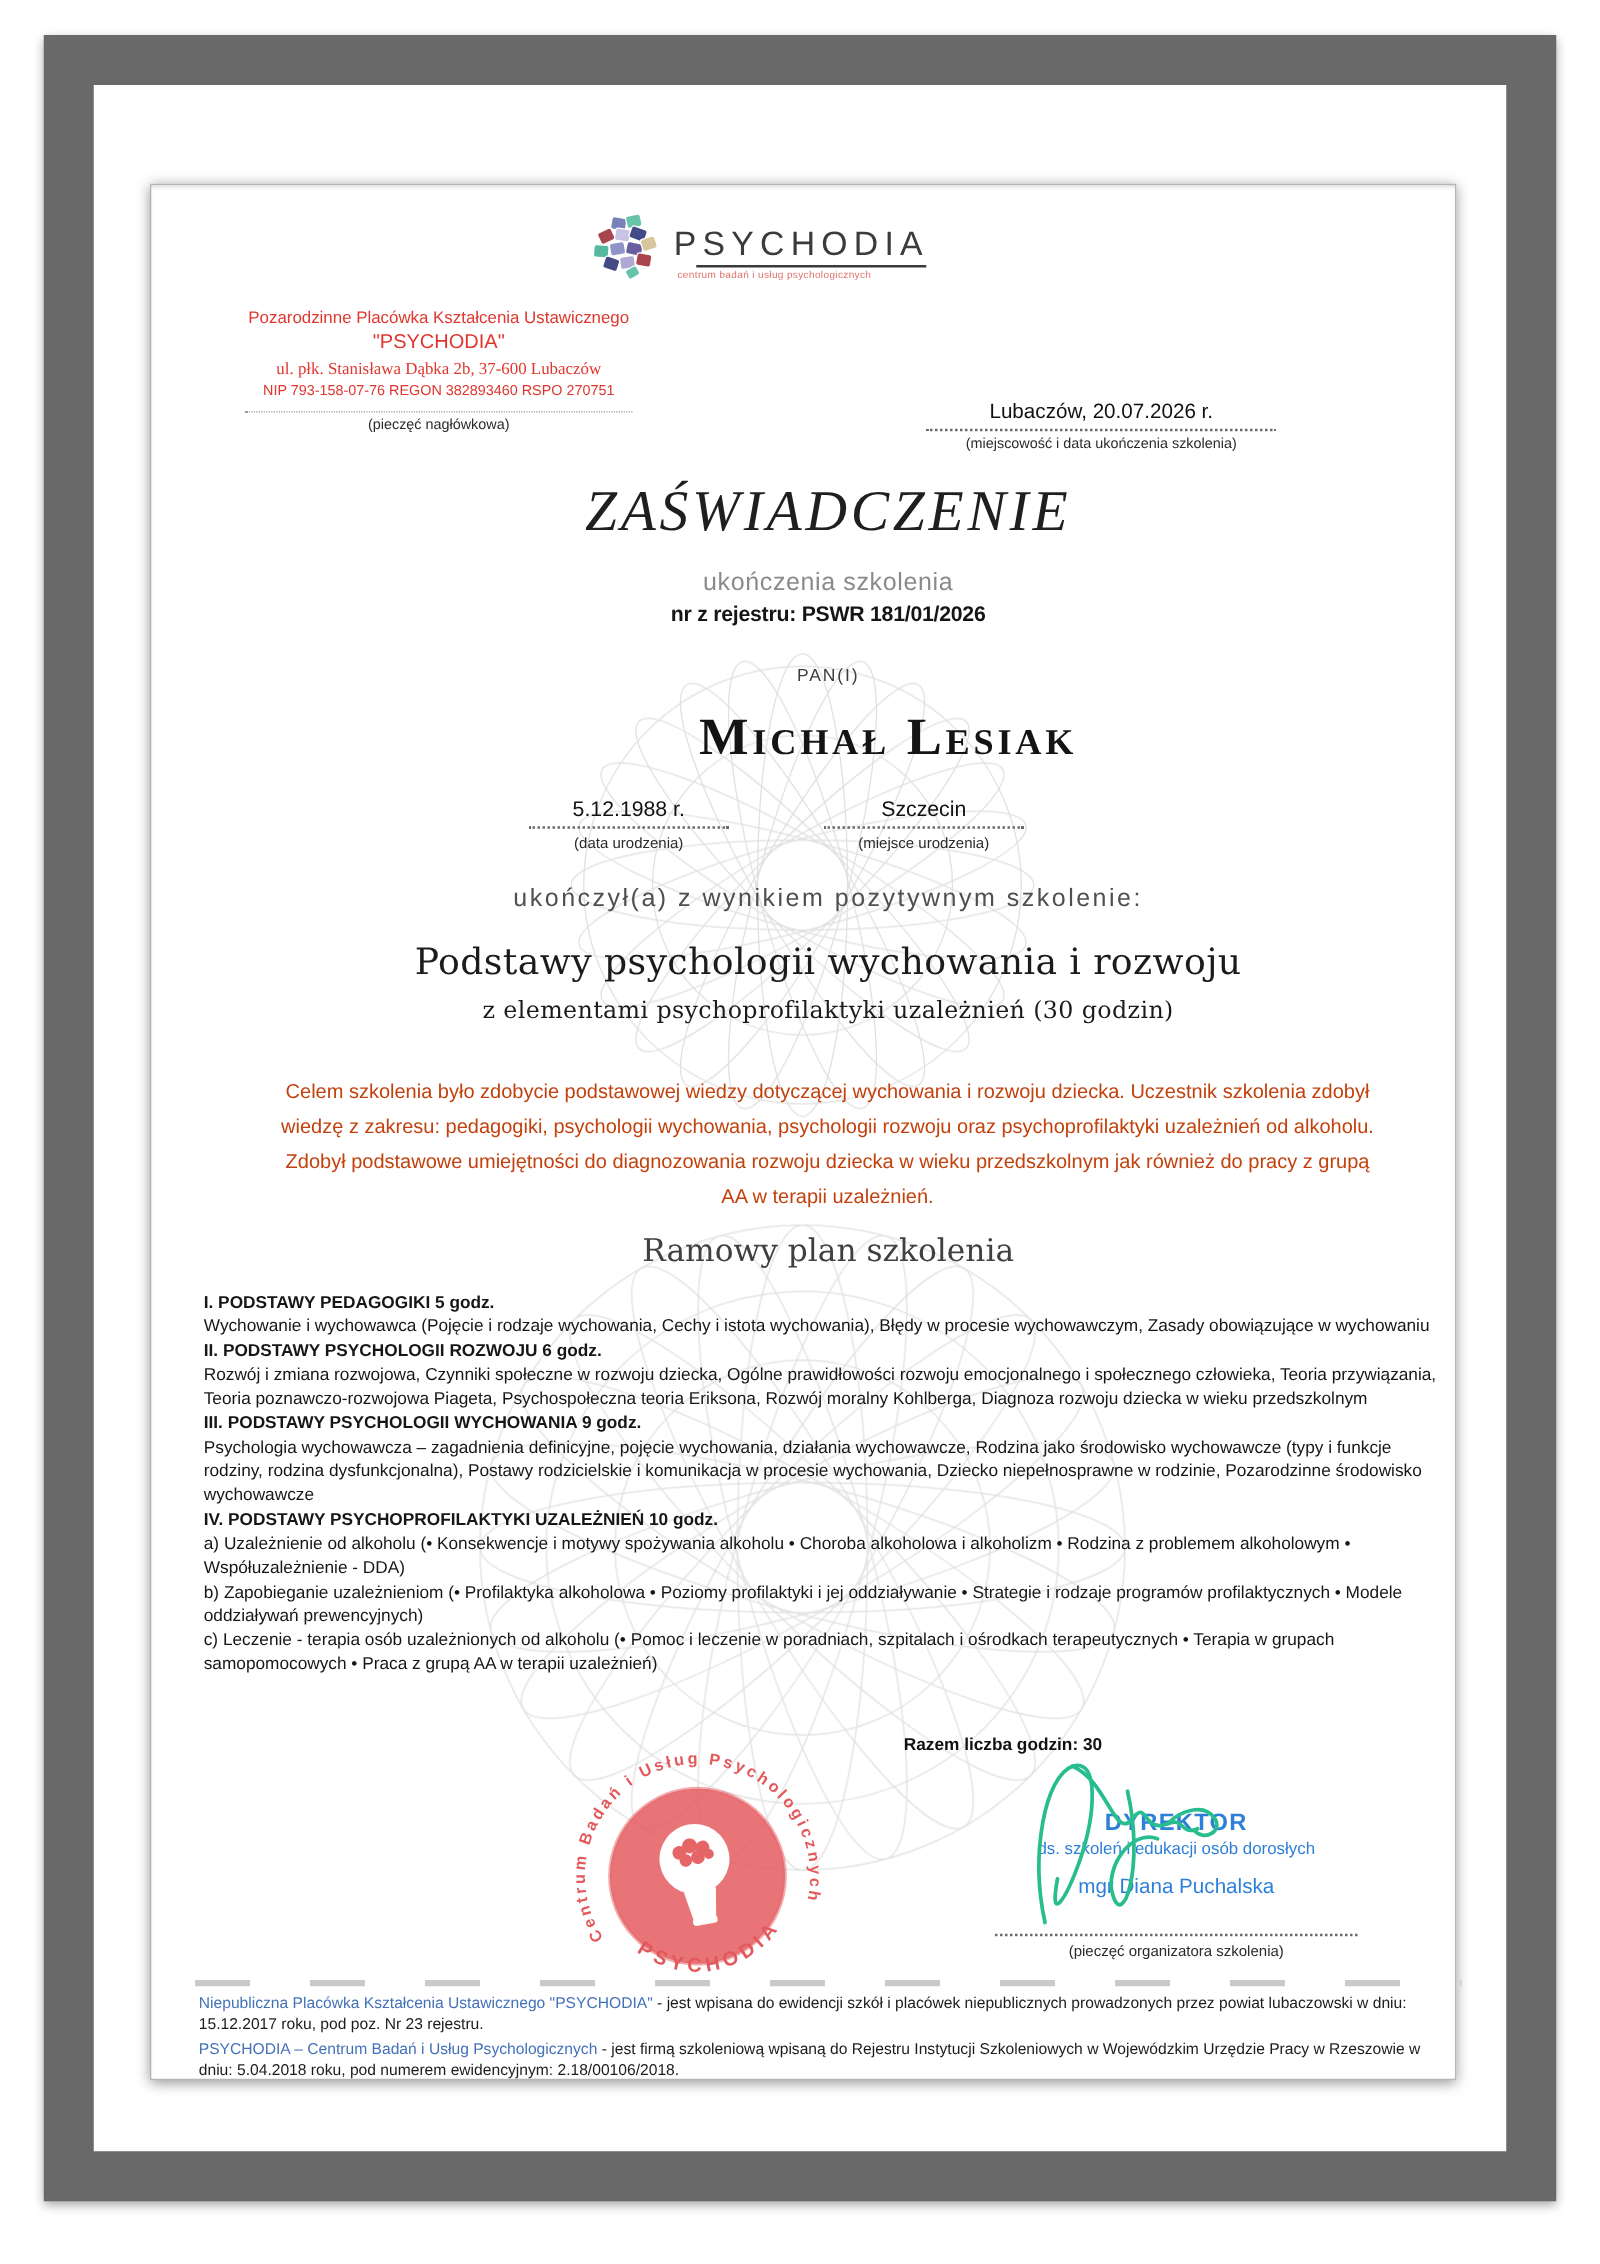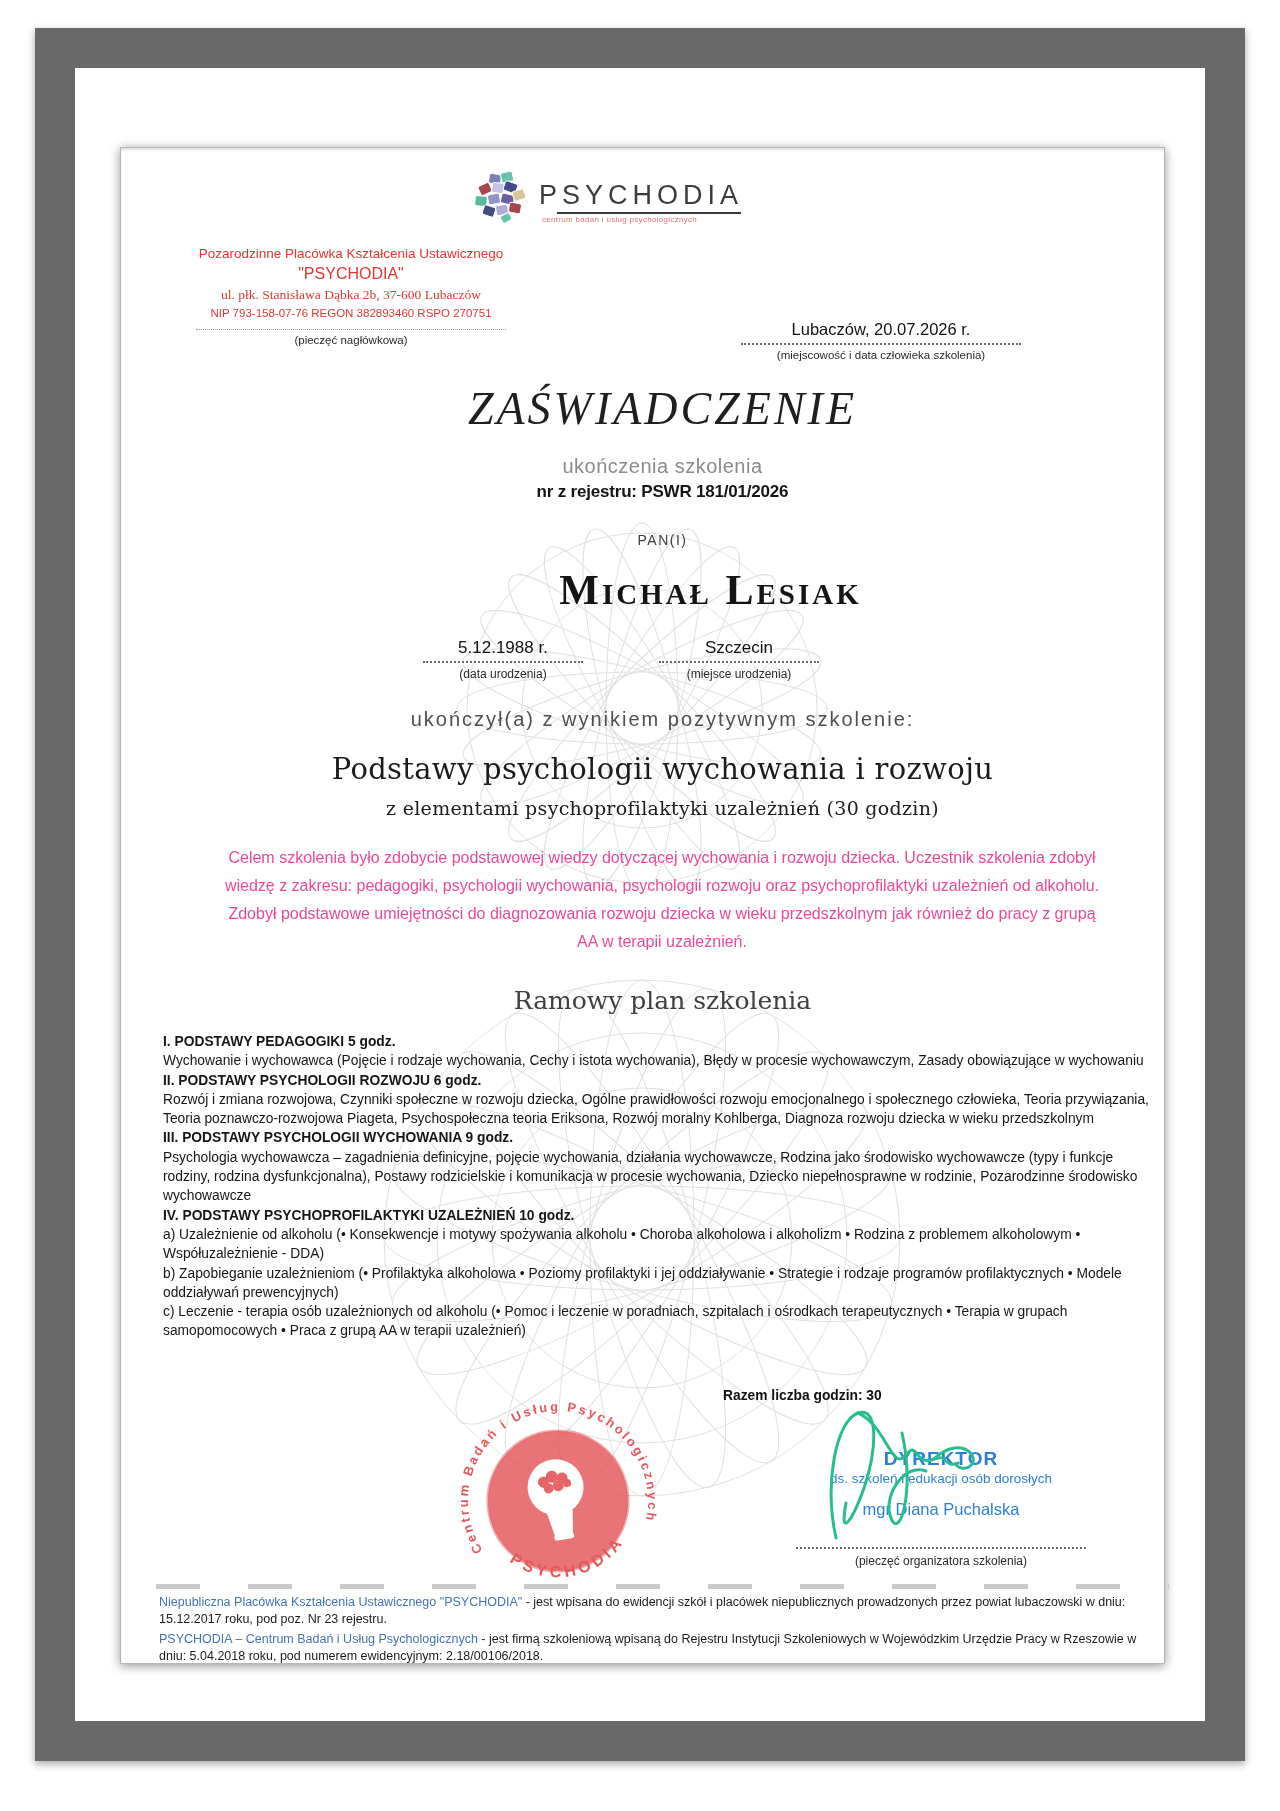--- a/index.html
+++ b/index.html
@@ -37,21 +37,21 @@
   .doc-sub{top:307px;font-size:20px;color:#8a8a8a;letter-spacing:.5px;}
   .registry{top:334px;font-size:17px;font-weight:bold;color:#151515;letter-spacing:-.2px;}
   .honorific{top:384px;font-size:14px;letter-spacing:1.5px;color:#3c3c3c;}
   .name{top:418px;font-family:"Liberation Serif",serif;font-variant:small-caps;font-weight:bold;font-size:42px;letter-spacing:3px;color:#141414;padding-left:48px;}
   .birth{position:absolute;top:490px;width:160px;text-align:center;}
   .birth-val{font-size:17px;color:#111;padding-bottom:3px;border-bottom:2px dotted #6a6a6a;}
   .birth .caption{margin-top:4px;font-size:12px;}
   .completion{top:560px;font-size:20px;letter-spacing:2px;color:#4f4f4f;}
   .course1{top:604px;font-family:"DejaVu Serif",serif;font-size:29px;letter-spacing:.3px;color:#1b1b1b;}
   .course2{top:649px;font-family:"DejaVu Serif",serif;font-size:19px;letter-spacing:.3px;color:#1b1b1b;}
-  .desc{top:696px;left:81px;width:880px;text-align:center;font-size:16px;line-height:28px;color:#ec4899;}
+  .desc{top:712px;left:81px;width:880px;text-align:center;font-size:16px;line-height:28px;color:#c2410c;}
   .plan-title{top:838px;font-family:"DejaVu Serif",serif;font-size:25px;color:#404040;}
   .plan{position:absolute;top:884px;left:22px;width:990px;font-size:13.8px;line-height:19.3px;color:#161616;}
   .plan-heading{font-weight:bold;}
   .total{position:absolute;top:1240px;left:582px;font-size:13.8px;font-weight:bold;color:#111;}
   
   .stamp{position:absolute;left:302px;top:1238px;width:230px;height:230px;z-index:2;opacity:.92;}
   .sig-scribble{position:absolute;left:665px;top:1255px;width:215px;height:145px;z-index:3;}
   .sig-block{position:absolute;left:600px;top:1300px;width:400px;text-align:center;z-index:2;}
   .sig-title{font-size:19px;font-weight:bold;color:#2d7fd8;letter-spacing:1px;}
   .sig-sub{font-size:13.5px;color:#2d7fd8;margin-top:1px;}
@@ -140,21 +140,21 @@
           <div class="inst-l1">Pozarodzinne Placówka Kształcenia Ustawicznego</div>
           <div class="inst-l2">"PSYCHODIA"</div>
           <div class="inst-l3">ul. płk. Stanisława Dąbka 2b, 37-600 Lubaczów</div>
           <div class="inst-l4">NIP 793-158-07-76 REGON 382893460 RSPO 270751</div>
           <div class="inst-dots"></div>
           <div class="caption">(pieczęć nagłówkowa)</div>
         </div>
 
         <div class="place-date">
           <div class="pd-value">Lubaczów, 20.07.2026 r.</div>
-          <div class="caption">(miejscowość i data człowieka szkolenia)</div>
+          <div class="caption">(miejscowość i data ukończenia szkolenia)</div>
         </div>
 
         <div class="abs center doc-title">ZAŚWIADCZENIE</div>
         <div class="abs center doc-sub">ukończenia szkolenia</div>
         <div class="abs center registry">nr z rejestru: PSWR 181/01/2026</div>
         <div class="abs center honorific">PAN(I)</div>
         <div class="abs center name">Michał Lesiak</div>
 
         <div class="birth" style="left:282px;">
           <div class="birth-val">5.12.1988 r.</div>

